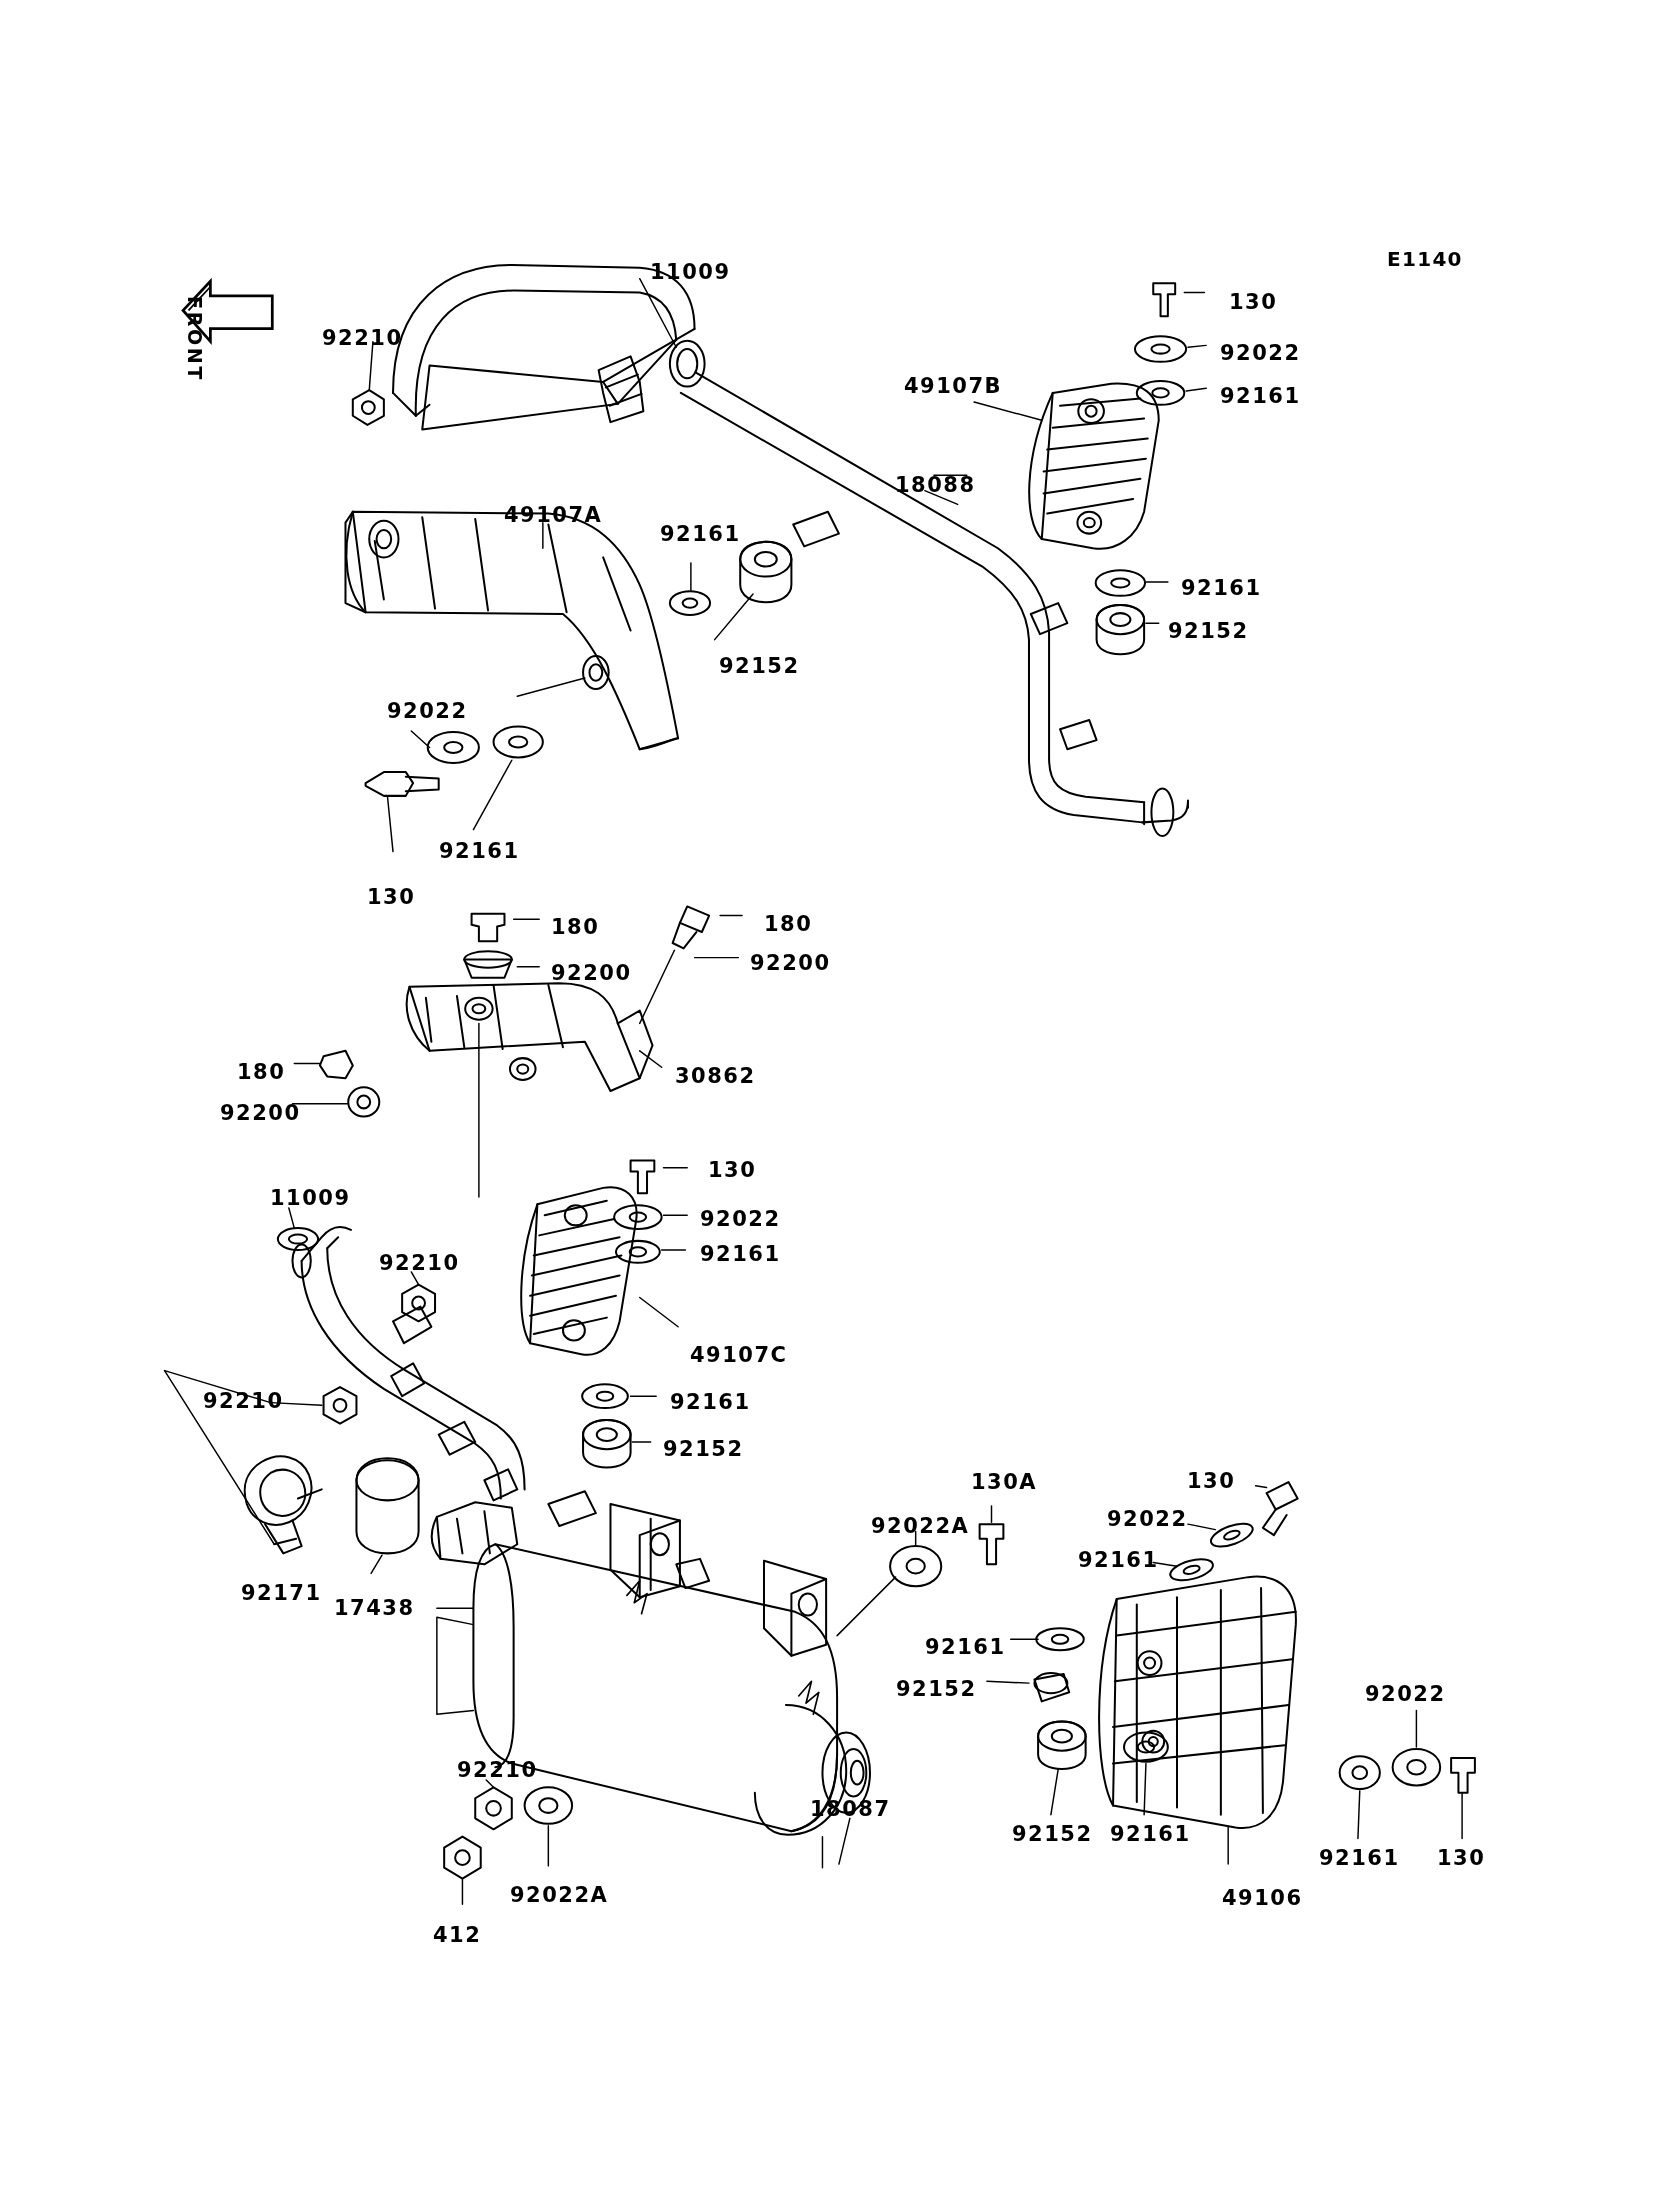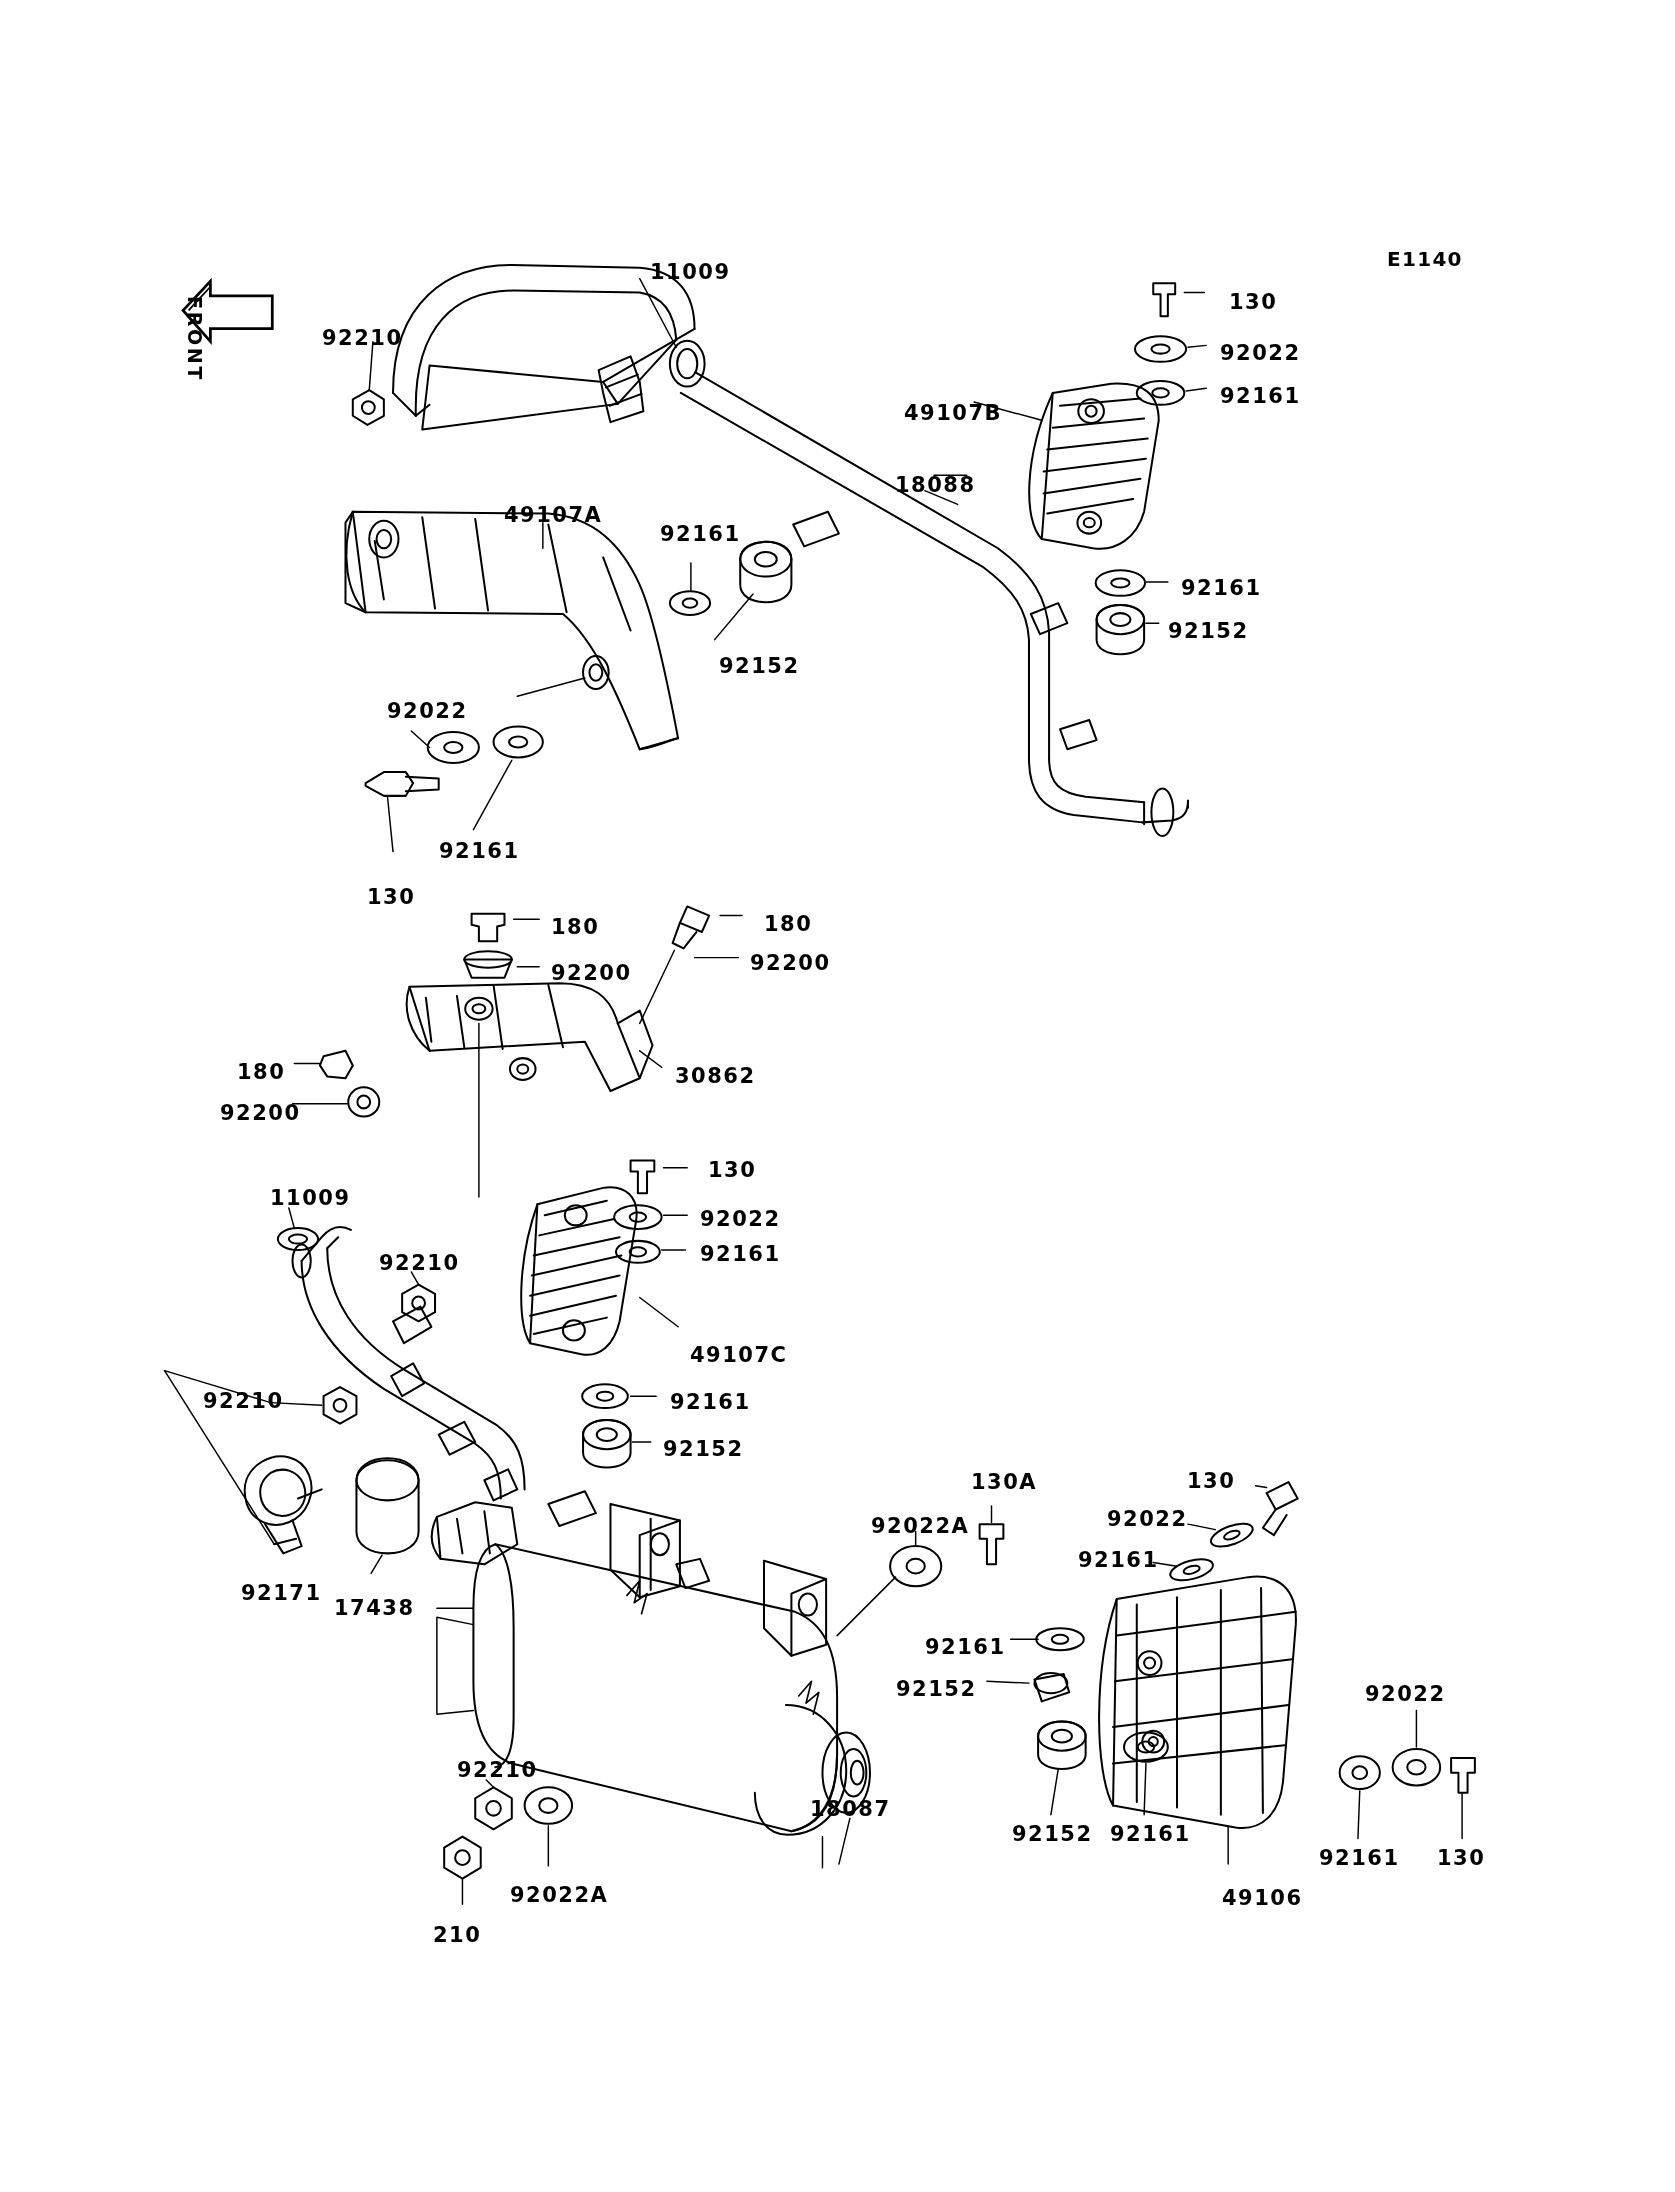--- a/index.html
+++ b/index.html
@@ -398,21 +398,21 @@
     <span class="txt">FRONT</span>
   </div>
 
   <div class="code-corner" style="left:1387px; top:247px;">E1140</div>
 
   <div class="lbl" style="left:650px;  top:262px;">11009</div>
   <div class="lbl" style="left:322px;  top:328px;">92210</div>
   <div class="lbl" style="left:1229px; top:292px;">130</div>
   <div class="lbl" style="left:1220px; top:343px;">92022</div>
   <div class="lbl" style="left:1220px; top:386px;">92161</div>
-  <div class="lbl" style="left:904px;  top:403px;text-align:right;">49107B</div>
+  <div class="lbl" style="left:904px;  top:376px;text-align:right;">49107B</div>
   <div class="lbl" style="left:895px;  top:475px;">18088</div>
   <div class="lbl" style="left:504px;  top:505px;">49107A</div>
   <div class="lbl" style="left:660px;  top:524px;">92161</div>
   <div class="lbl" style="left:1181px; top:578px;">92161</div>
   <div class="lbl" style="left:1168px; top:621px;">92152</div>
   <div class="lbl" style="left:719px;  top:656px;">92152</div>
   <div class="lbl" style="left:387px;  top:701px;">92022</div>
   <div class="lbl" style="left:439px;  top:841px;">92161</div>
   <div class="lbl" style="left:367px;  top:887px;">130</div>
   <div class="lbl" style="left:551px;  top:917px;">180</div>
@@ -442,16 +442,16 @@
   <div class="lbl" style="left:896px;  top:1679px;">92152</div>
   <div class="lbl" style="left:1365px; top:1684px;">92022</div>
   <div class="lbl" style="left:457px;  top:1760px;">92210</div>
   <div class="lbl" style="left:1012px; top:1824px;">92152</div>
   <div class="lbl" style="left:1110px; top:1824px;">92161</div>
   <div class="lbl" style="left:1319px; top:1848px;">92161</div>
   <div class="lbl" style="left:1437px; top:1848px;">130</div>
   <div class="lbl" style="left:510px;  top:1885px;">92022A</div>
   <div class="lbl" style="left:810px;  top:1799px;">18087</div>
   <div class="lbl" style="left:1222px; top:1888px;">49106</div>
-  <div class="lbl" style="left:433px;  top:1925px;">210</div>
+  <div class="lbl" style="left:433px;  top:1925px;">412</div>
 
 </div>
 
 
 </body></html>

